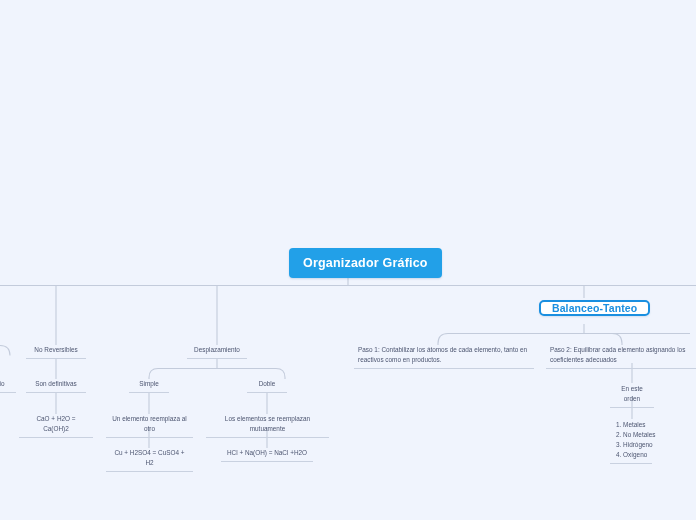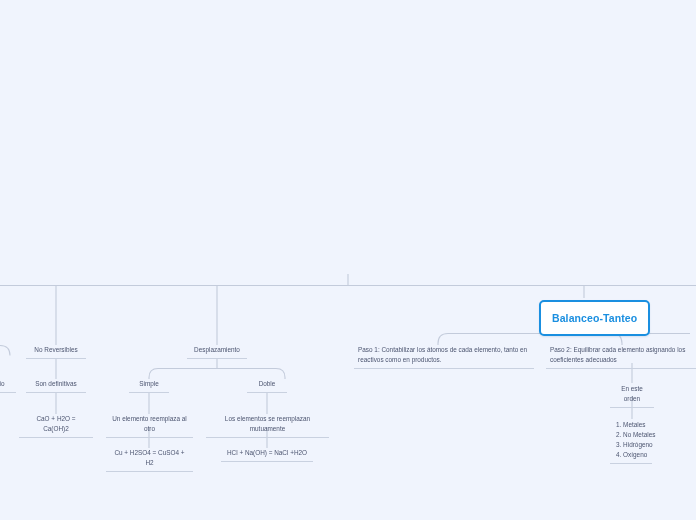--- a/index.html
+++ b/index.html
@@ -61,21 +61,21 @@
 
   
   .node-boxed {
     background: #ffffff;
     color: #1a8fe0;
     font-weight: bold;
     font-size: 10.5px;
     letter-spacing: .1px;
     border: 2px solid #1a8fe0;
     border-radius: 5px;
-    padding: 10px 11px;
+    padding: 0 11px;
     text-align: center;
     box-shadow: 0 1px 2px rgba(30,90,150,.13);
   }
 
   
   .node-leaf {
     color: #4c5570;
     font-size: 6.4px;
     line-height: 1.55;
     text-align: center;
@@ -127,20 +127,21 @@
     <path d="M217,368.5 L158,368.5 Q149,368.5 149,377.5 L149,379"></path>
     <path d="M217,368.5 L276,368.5 Q285,368.5 285,377.5 L285,379"></path>
 
     <path d="M149,392 L149,414"></path>
     <path d="M149,427 L149,448"></path>
 
     <path d="M267,392 L267,414"></path>
     <path d="M267,427 L267,448"></path>
   </svg>
 
+  <div class="node node-root" style="left:289px; top:248px;">Organizador Gráfico</div>
 
   <div class="node node-boxed" style="left:539px; top:300px;">Balanceo-Tanteo</div>
 
   <div class="node node-leaf wide" style="left:354px; top:345px; width:180px;">Paso 1: Contabilizar los átomos de cada elemento, tanto en reactivos como en productos.</div>
 
   <div class="node node-leaf wide" style="left:546px; top:345px; width:160px;">Paso 2: Equilibrar cada elemento asignando los coeficientes adecuados</div>
 
   <div class="node node-leaf" style="left:610px; top:384px; width:44px;">En este orden</div>
 
   <div class="node node-leaf list" style="left:610px; top:420px; width:42px;">

